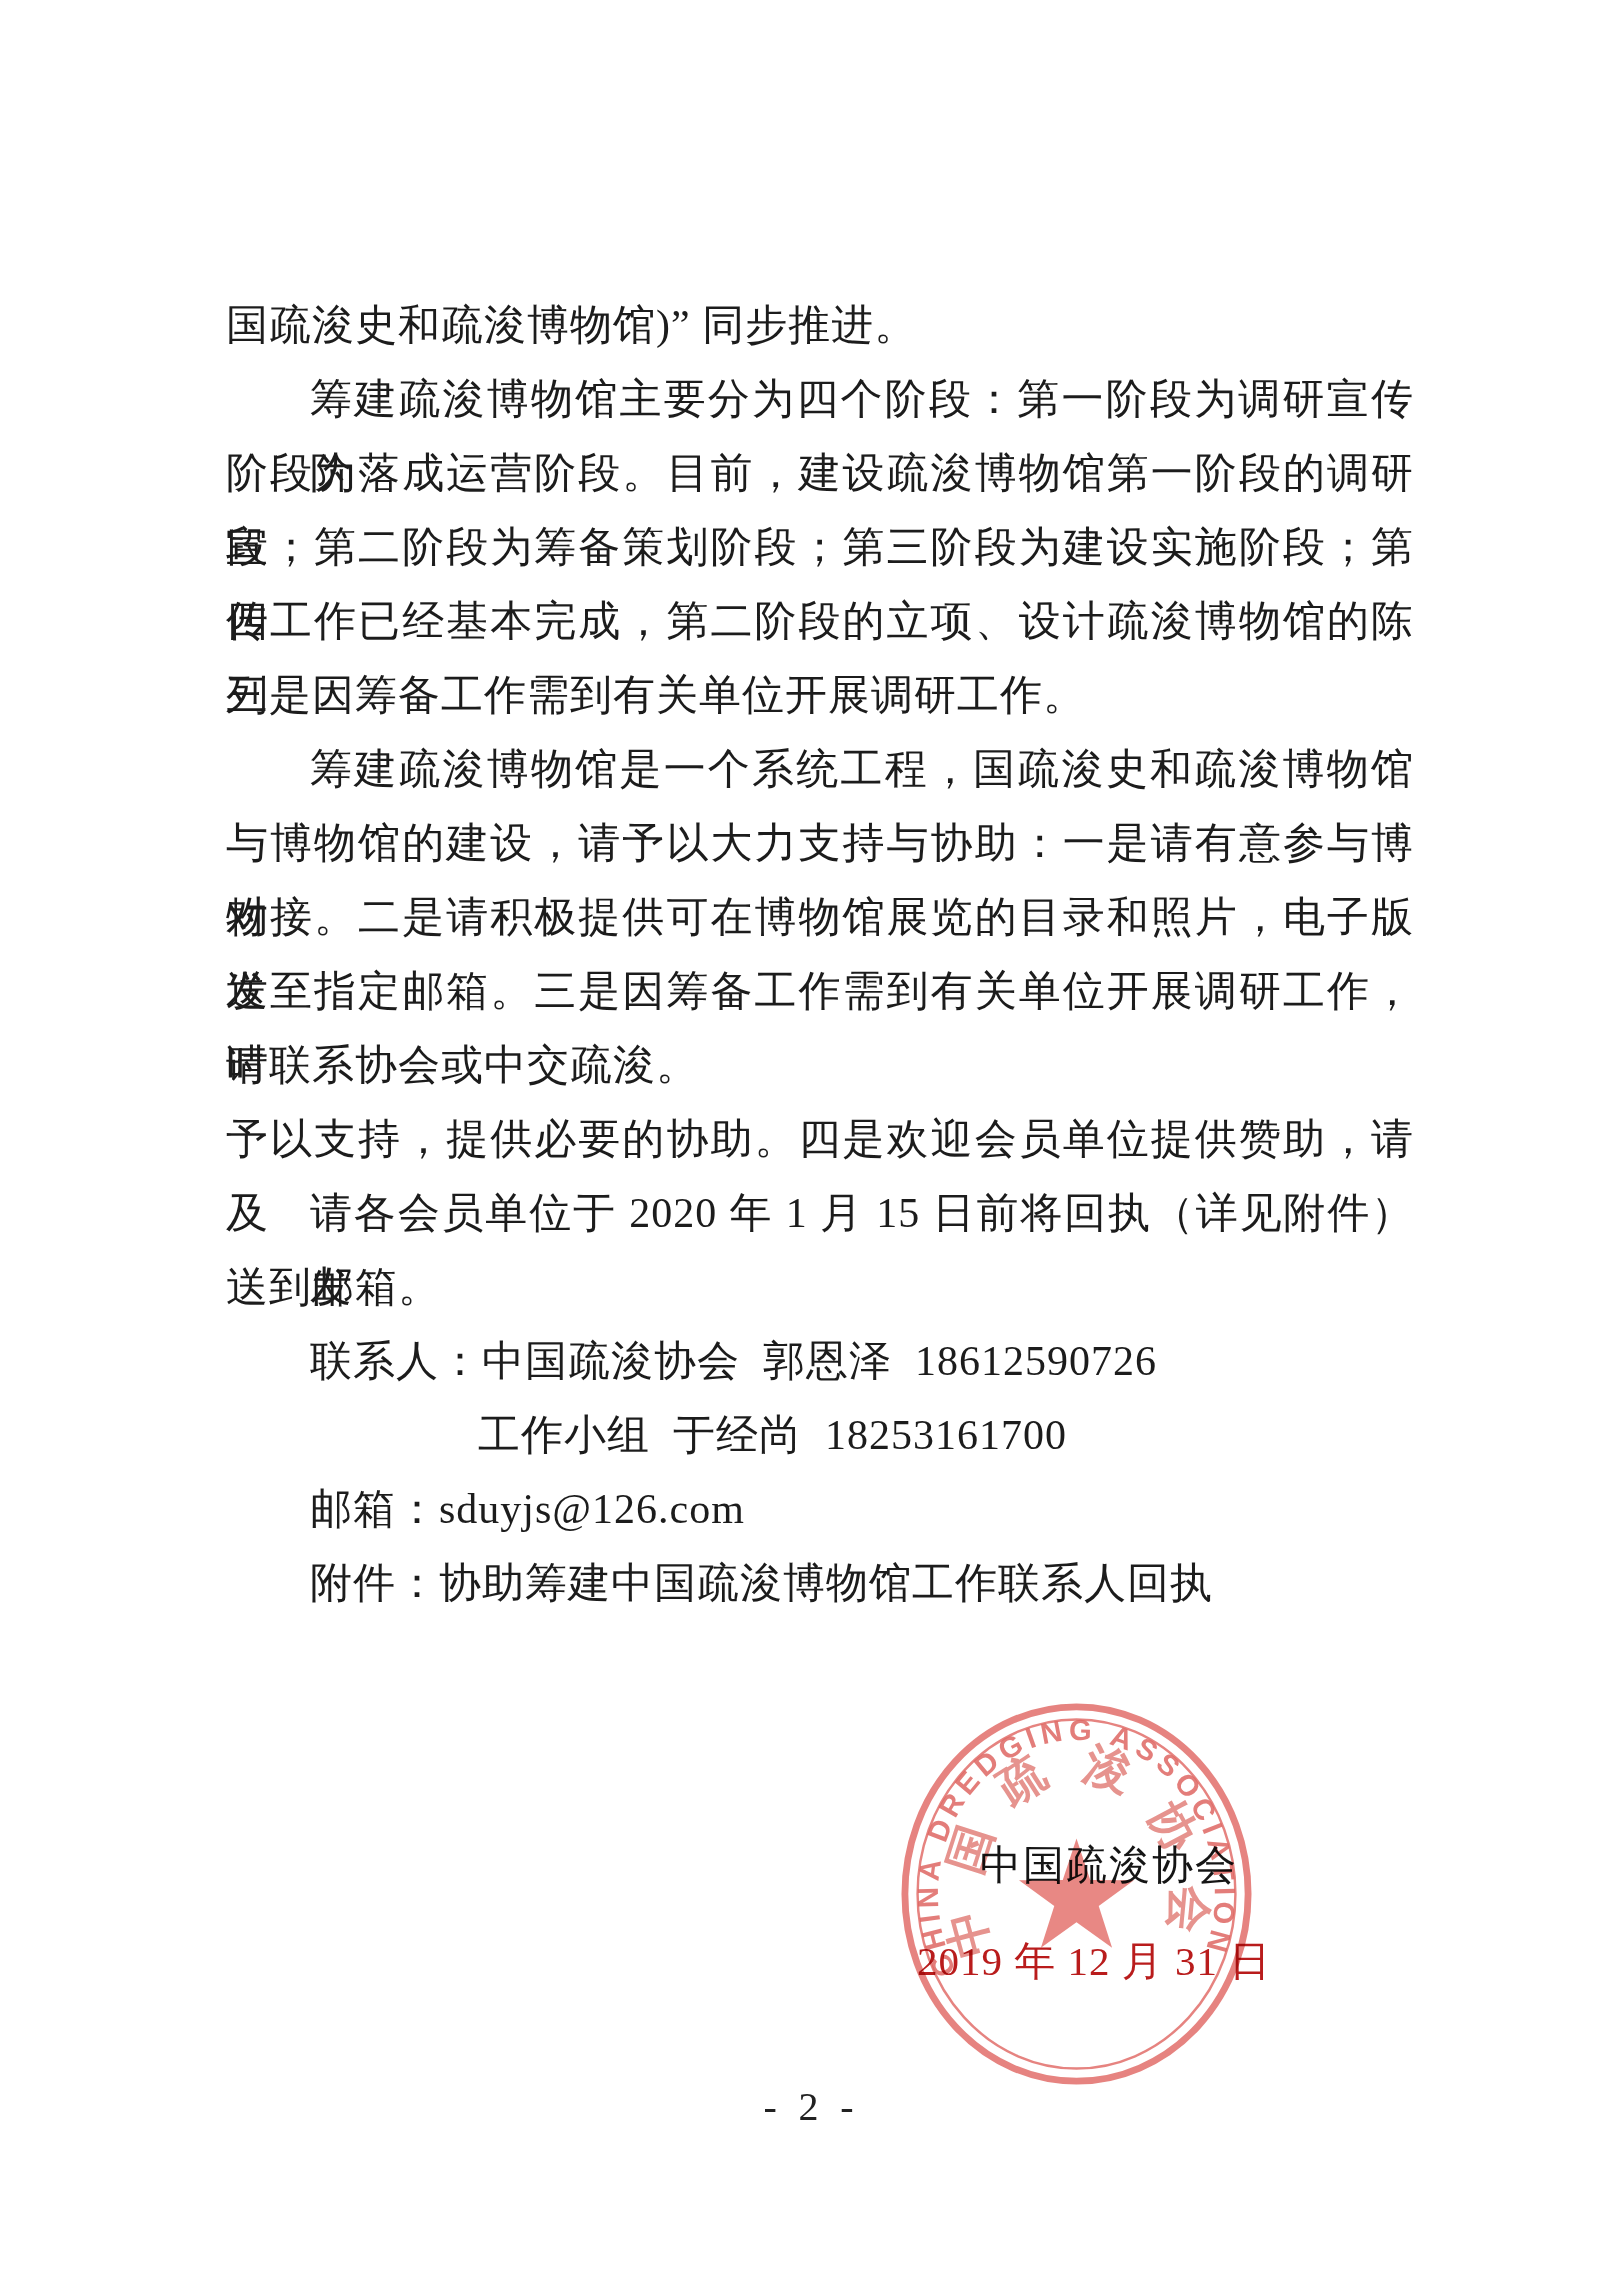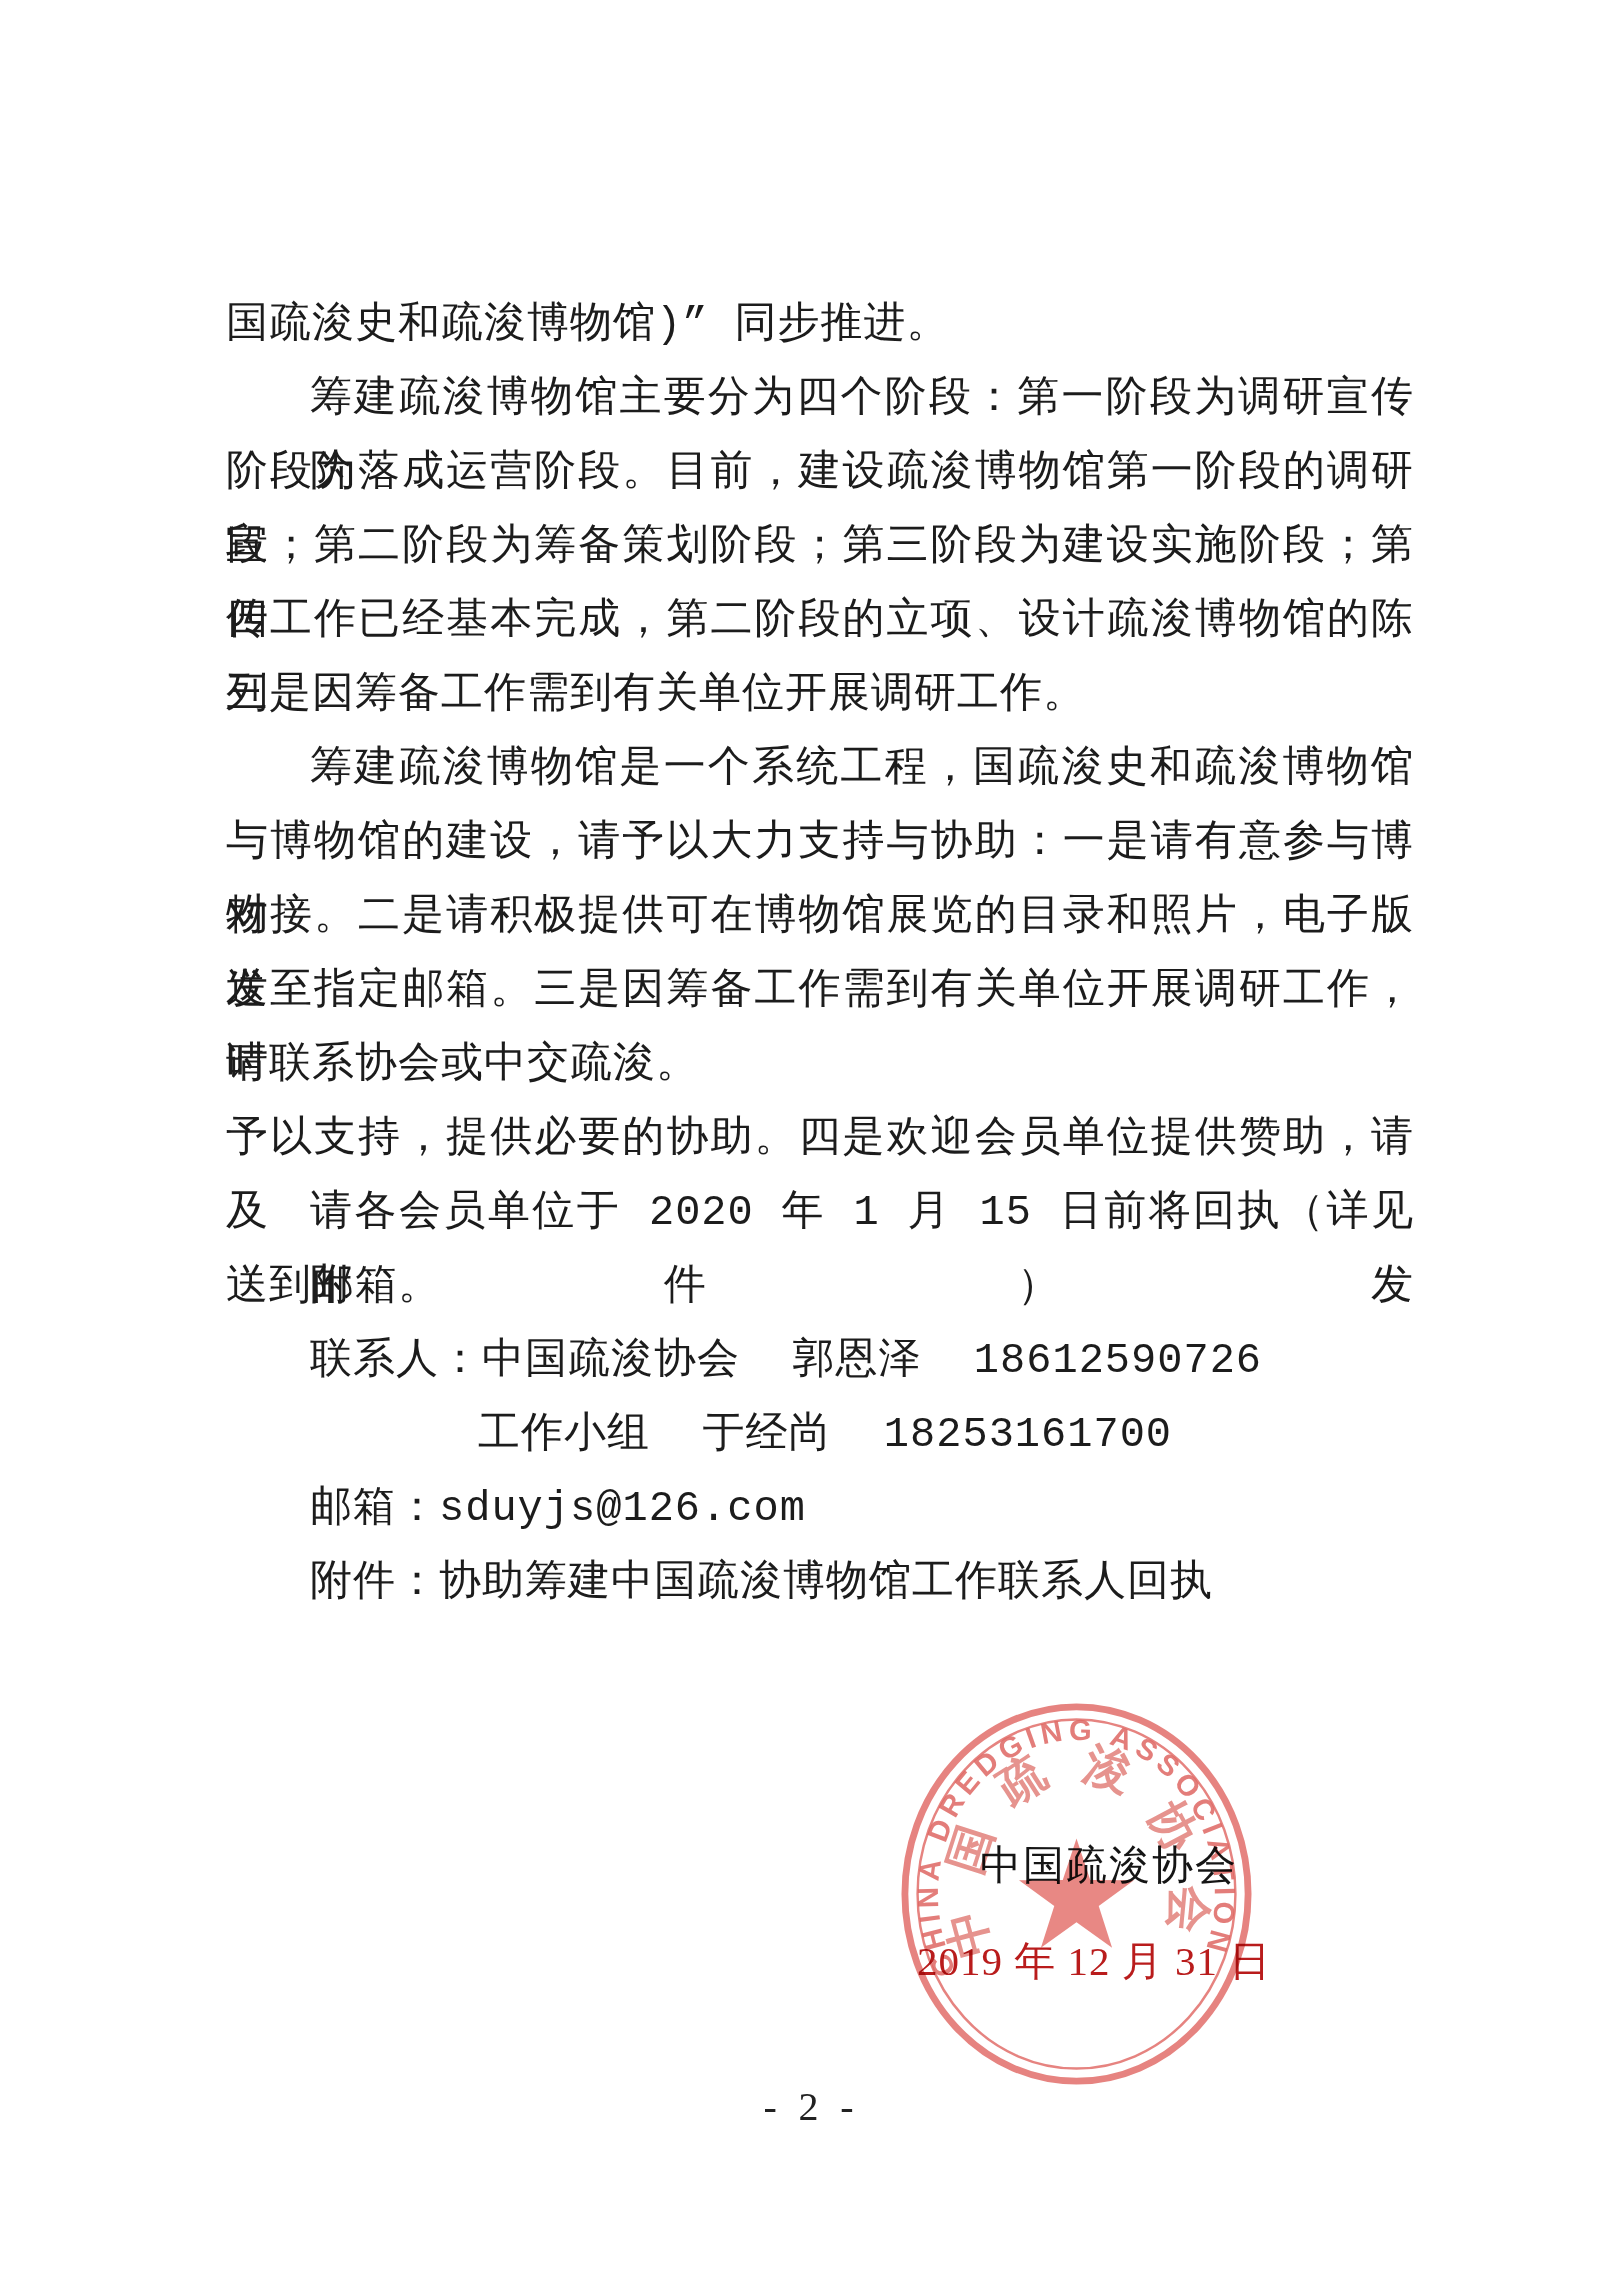--- a/index.html
+++ b/index.html
@@ -8,21 +8,20 @@
     background:#ffffff;
     position:relative;
     font-family:"Liberation Serif","DejaVu Serif",serif;
     color:#1c1c1c;
     overflow:hidden;
   }
   .doc-body{
     position:absolute;
     left:226px;top:288px;
     width:1188px;
-    font-family:Liberation Mono, monospace;
   }
   .line{
     height:74px;
     line-height:74px;
     font-size:42px;
     letter-spacing:1px;
     white-space:nowrap;
   }
   .line.stretch{
     text-align:justify;

